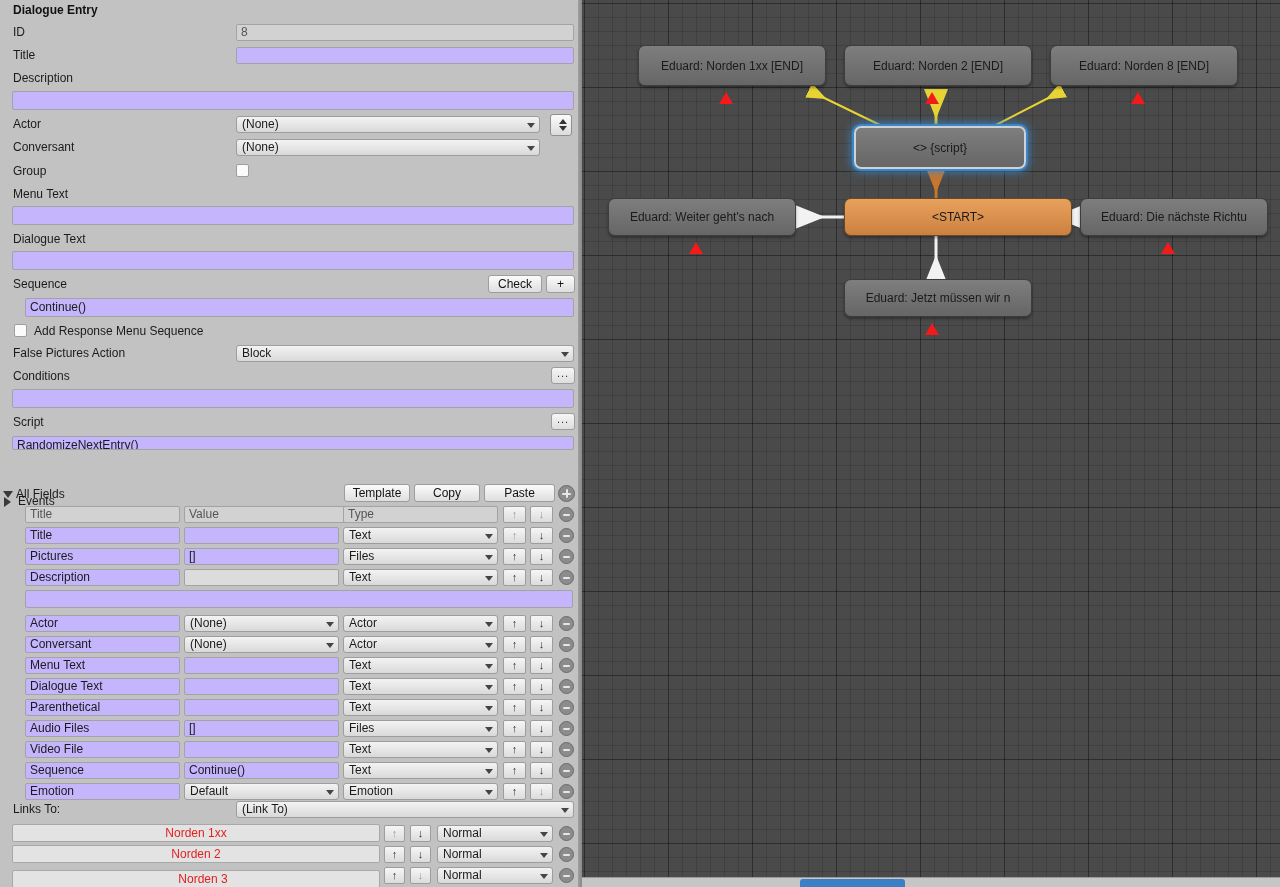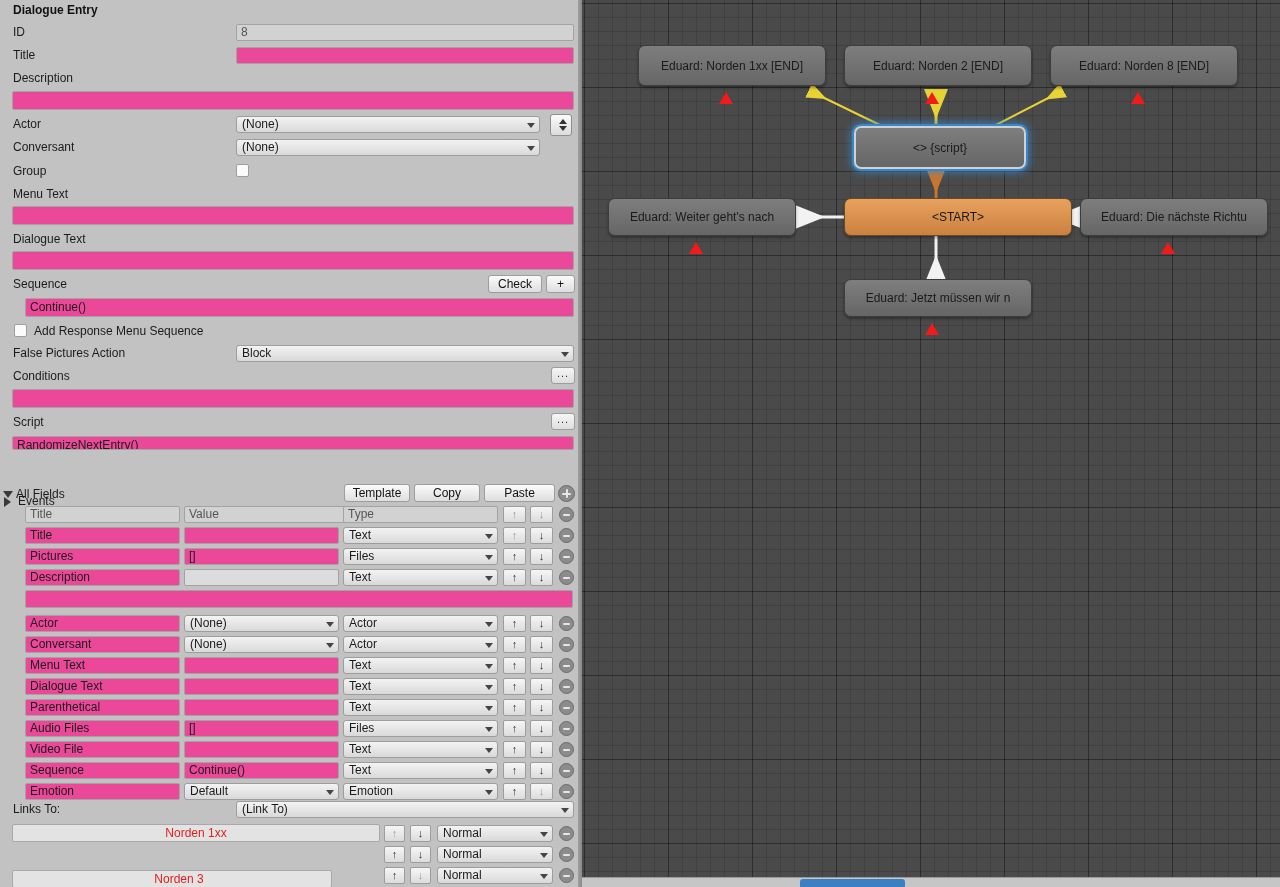--- a/index.html
+++ b/index.html
@@ -29,21 +29,21 @@
   }
 
   .hdr {
     position: absolute; left: 13px; top: 0;
     line-height: 21px; font-size: 12px; font-weight: bold; color: #111;
   }
 
   
   .tf {
     position: absolute;
-    background: #ec4899;
+    background: #c4b5fd;
     border: 1px solid #a3a3a3;
     border-radius: 2px;
     height: 17px; line-height: 15px;
     font-size: 12px; color: #1b1b1b;
     padding: 0 4px;
     white-space: nowrap; overflow: hidden;
   }
   .tf.ro { background: #d2d2d2; color: #555; }
   .tf.empty-grey { background: #dcdcdc; }
 
@@ -475,27 +475,28 @@
 
       <div id="link-rows">
           <div class="row" style="top: 824px;">
             <span class="linkname" style="left: 12px; top: 0px; width: 368px;">Norden 1xx</span>
             <span class="arrowbtn off" style="left: 384px; top: 1px; width: 21px;">↑</span>
             <span class="arrowbtn" style="left: 410px; top: 1px; width: 21px;">↓</span>
             <span class="pop" style="left: 437px; top: 1px; width: 116px;"><span>Normal</span><i class="carat"></i></span>
             <span class="minusbtn" style="left: 559px; top: 2px;"></span>
           </div>
           <div class="row" style="top: 845px;">
+            <span class="linkname" style="left: 12px; top: 0px; width: 368px;">Norden 2</span>
             <span class="arrowbtn" style="left: 384px; top: 1px; width: 21px;">↑</span>
             <span class="arrowbtn" style="left: 410px; top: 1px; width: 21px;">↓</span>
             <span class="pop" style="left: 437px; top: 1px; width: 116px;"><span>Normal</span><i class="carat"></i></span>
             <span class="minusbtn" style="left: 559px; top: 2px;"></span>
           </div>
           <div class="row" style="top: 866px;">
-            <span class="linkname" style="left: 12px; top: 4px; width: 320px; padding-left: 14px;">Norden 3</span>
+            <span class="linkname" style="left: 12px; top: 4px; width: 368px; padding-left: 14px;">Norden 3</span>
             <span class="arrowbtn" style="left: 384px; top: 1px; width: 21px;">↑</span>
             <span class="arrowbtn off" style="left: 410px; top: 1px; width: 21px;">↓</span>
             <span class="pop" style="left: 437px; top: 1px; width: 116px;"><span>Normal</span><i class="carat"></i></span>
             <span class="minusbtn" style="left: 559px; top: 2px;"></span>
           </div>
         </div>
 
     </div>
   </div>
 

